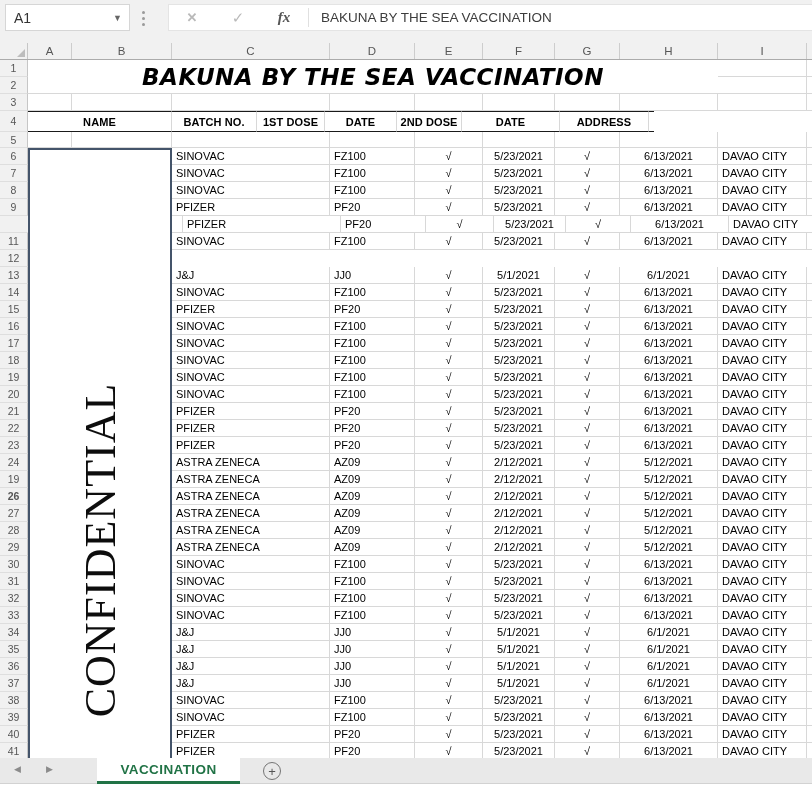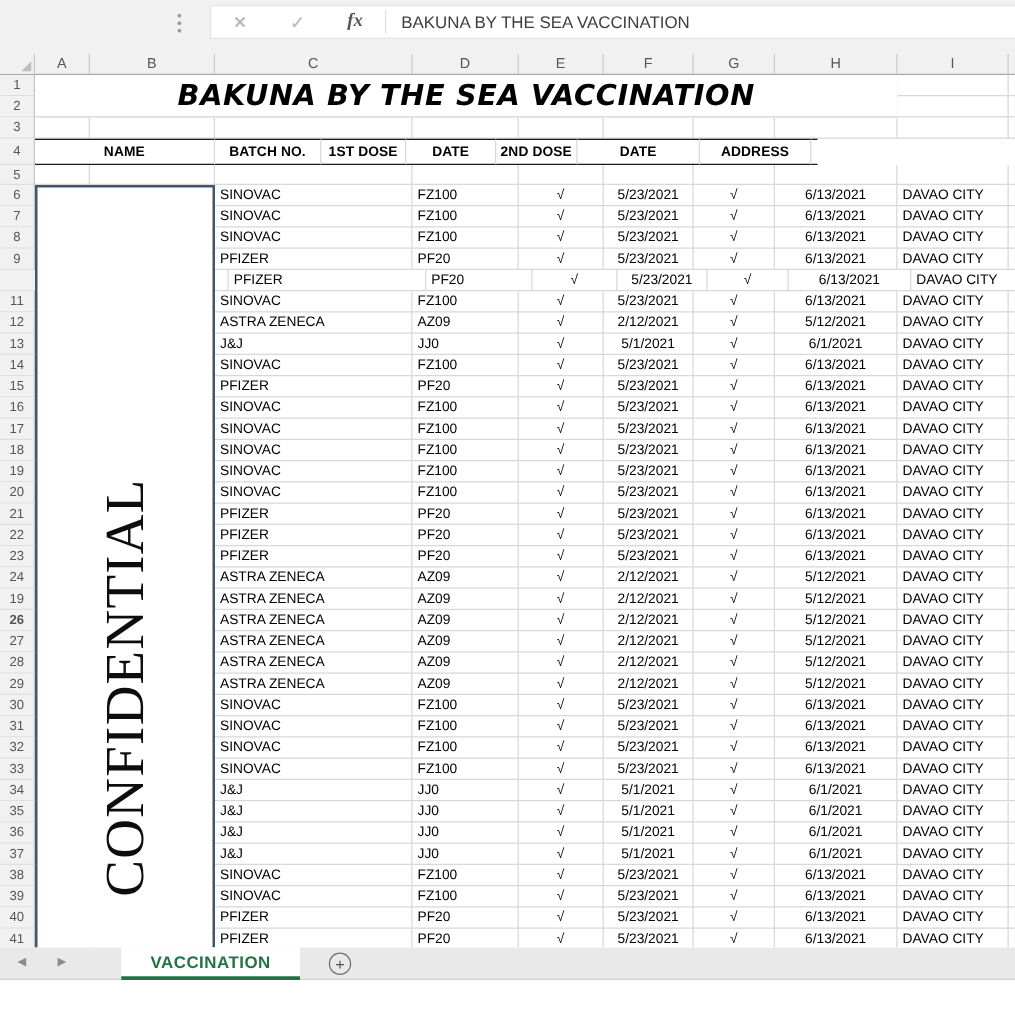--- a/index.html
+++ b/index.html
@@ -79,20 +79,24 @@
   .statusbar .ready{margin-left:10px;}
   .acc-icon{margin-left:36px;display:flex;align-items:center;}
   .acc-label{margin-left:6px;}
 </style>
 </head>
 <body>
 
 <div class="app">
 
   <div class="fstrip">
+    <div class="namebox">
+      <span>A1</span>
+      <span class="caret">▼</span>
+    </div>
     <div class="fdots">
         <i></i>
         <i></i>
         <i></i>
       </div>
     <div class="fxpanel">
       <span class="fbtn x">✕</span>
       <span class="fbtn ck">✓</span>
       <span class="fbtn fx">fx</span>
       <span class="fdivider"></span>
@@ -250,21 +254,21 @@
         <div class="cell " style="width: 100px;"></div>
         <div class="cell left" style="width: 158px;">SINOVAC</div>
         <div class="cell left" style="width: 85px;">FZ100</div>
         <div class="cell center" style="width: 68px;">√</div>
         <div class="cell center" style="width: 72px;">5/23/2021</div>
         <div class="cell center" style="width: 65px;">√</div>
         <div class="cell center" style="width: 98px;">6/13/2021</div>
         <div class="cell left" style="width: 89px;">DAVAO CITY</div>
         <div class="cell sliver" style="width: 5px;"></div>
       </div>
-      <div class="grow" style="height: 17px;">
+      <div class="grow" style="height: 17px; flex-direction: column;">
         <div class="rowhdr" style="height: 17px;">12</div>
         <div class="cell " style="width: 44px;"></div>
         <div class="cell " style="width: 100px;"></div>
         <div class="cell left" style="width: 158px;">ASTRA ZENECA</div>
         <div class="cell left" style="width: 85px;">AZ09</div>
         <div class="cell center" style="width: 68px;">√</div>
         <div class="cell center" style="width: 72px;">2/12/2021</div>
         <div class="cell center" style="width: 65px;">√</div>
         <div class="cell center" style="width: 98px;">5/12/2021</div>
         <div class="cell left" style="width: 89px;">DAVAO CITY</div>

